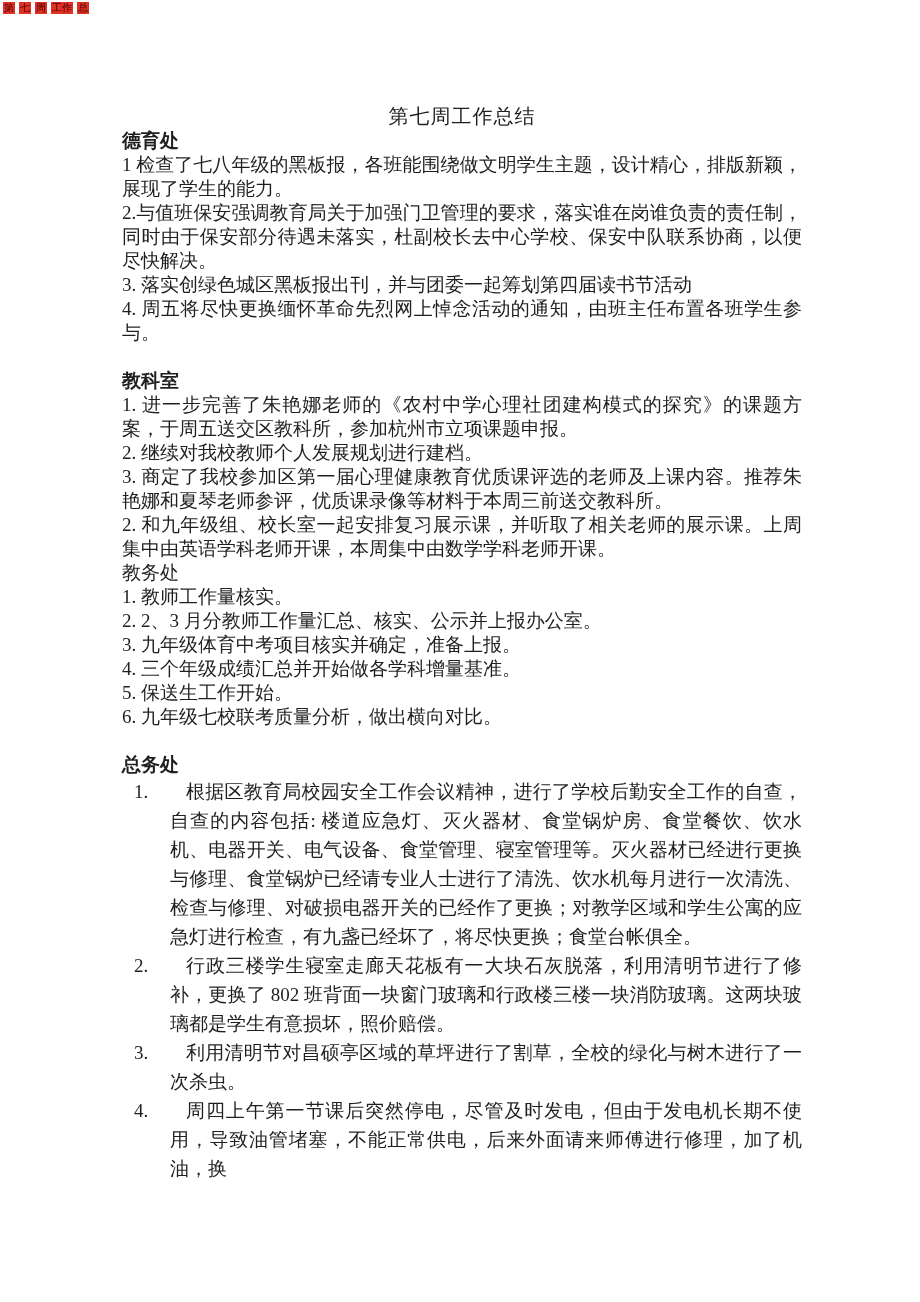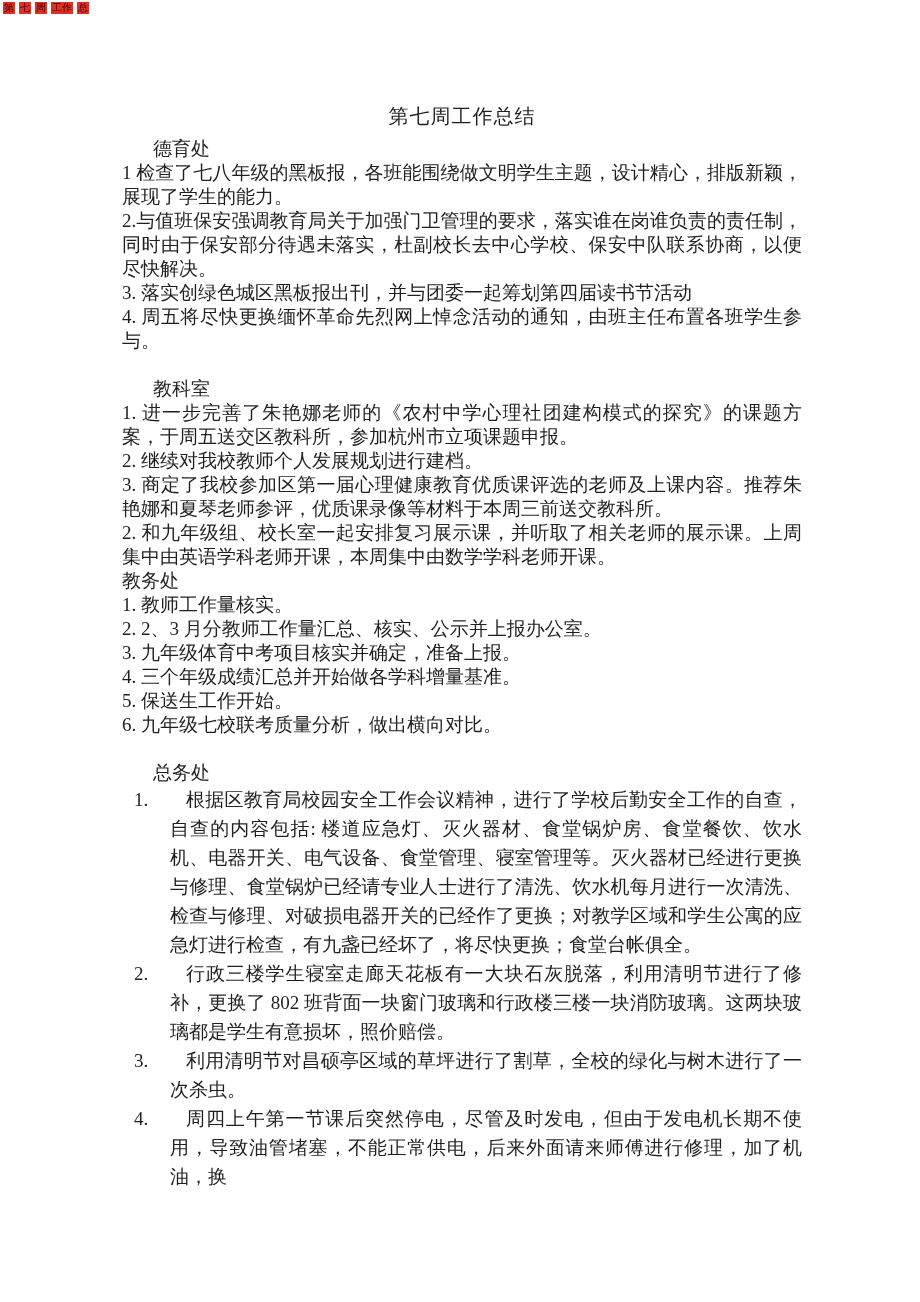--- a/index.html
+++ b/index.html
@@ -32,28 +32,28 @@
   .doc {
     position: absolute;
     top: 0; left: 122px;
     width: 680px;
   }
   .doc-title {
     margin-top: 104px;
     text-align: center;
     font-size: 20px;
     line-height: 24px;
-    margin-bottom: 9px;
+    margin-bottom: 1px;
     letter-spacing: 1px;
   }
   .sec-heading {
     font-size: 19px;
     line-height: 24px;
   }
-  .sec-heading.b { font-weight: normal; margin-left: 31px; }
+  .sec-heading.b { font-weight: bold; }
   .para {
     margin: 0;
     font-size: 19px;
     line-height: 24px;
     text-align: justify;
   }
   .para .b { font-weight: normal; }
   .spacer { height: 24px; }
   .hang-item {
     position: relative;

